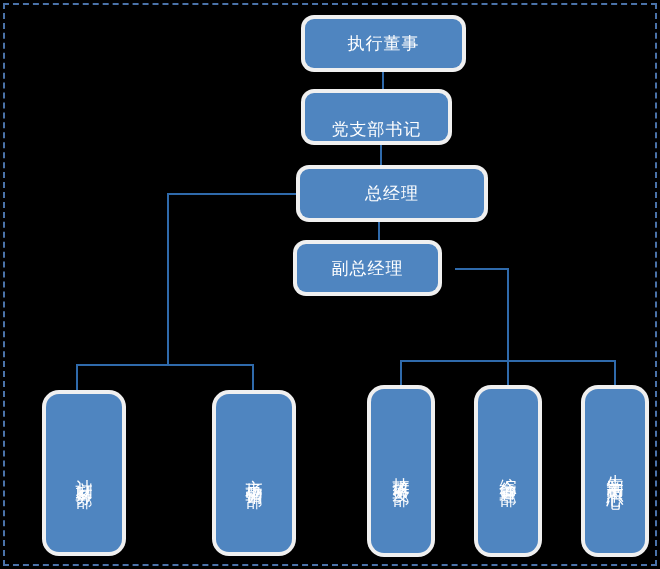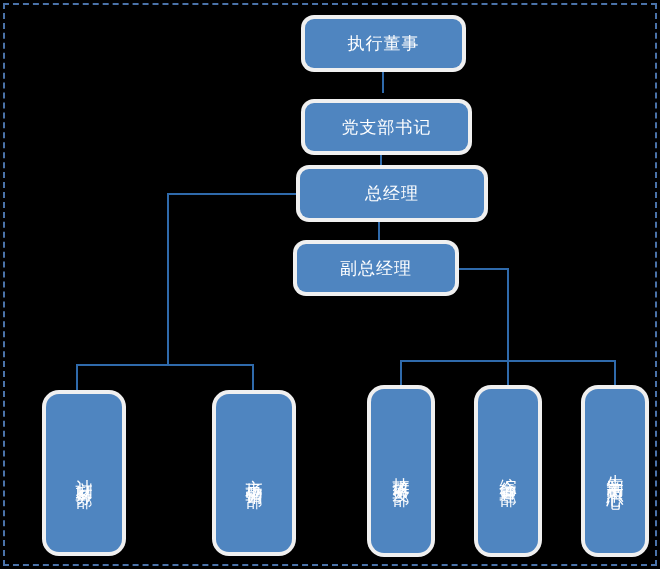--- a/index.html
+++ b/index.html
@@ -87,29 +87,29 @@
   <div class="ln v" style="left:507px; top:268px; height:93px;"></div>
   <div class="ln h" style="left:400px; top:360px; width:216px;"></div>
   <div class="ln v" style="left:400px; top:360px; height:31px;"></div>
   <div class="ln v" style="left:507px; top:360px; height:31px;"></div>
   <div class="ln v" style="left:614px; top:360px; height:31px;"></div>
 
   <div class="node h-node" style="left:305px; top:19px; width:157px; height:49px;">
     <span class="label">执行董事</span>
   </div>
 
-  <div class="node h-node" style="left:305px; top:103px; width:163px; height:48px;">
+  <div class="node h-node" style="left:305px; top:93px; width:143px; height:48px;align-items:flex-end;">
     <span class="label">党支部书记</span>
   </div>
 
   <div class="node h-node" style="left:300px; top:169px; width:184px; height:49px;">
     <span class="label">总经理</span>
   </div>
 
-  <div class="node h-node" style="left:297px; top:244px; width:158px; height:48px;">
+  <div class="node h-node" style="left:297px; top:244px; width:141px; height:48px;">
     <span class="label">副总经理</span>
   </div>
 
   <div class="node v-node" style="left:46px; top:394px; width:76px; height:158px;">
     <span class="label">计划财务部</span>
   </div>
 
   <div class="node v-node" style="left:216px; top:394px; width:76px; height:158px;">
     <span class="label">市场营销部</span>
   </div>

